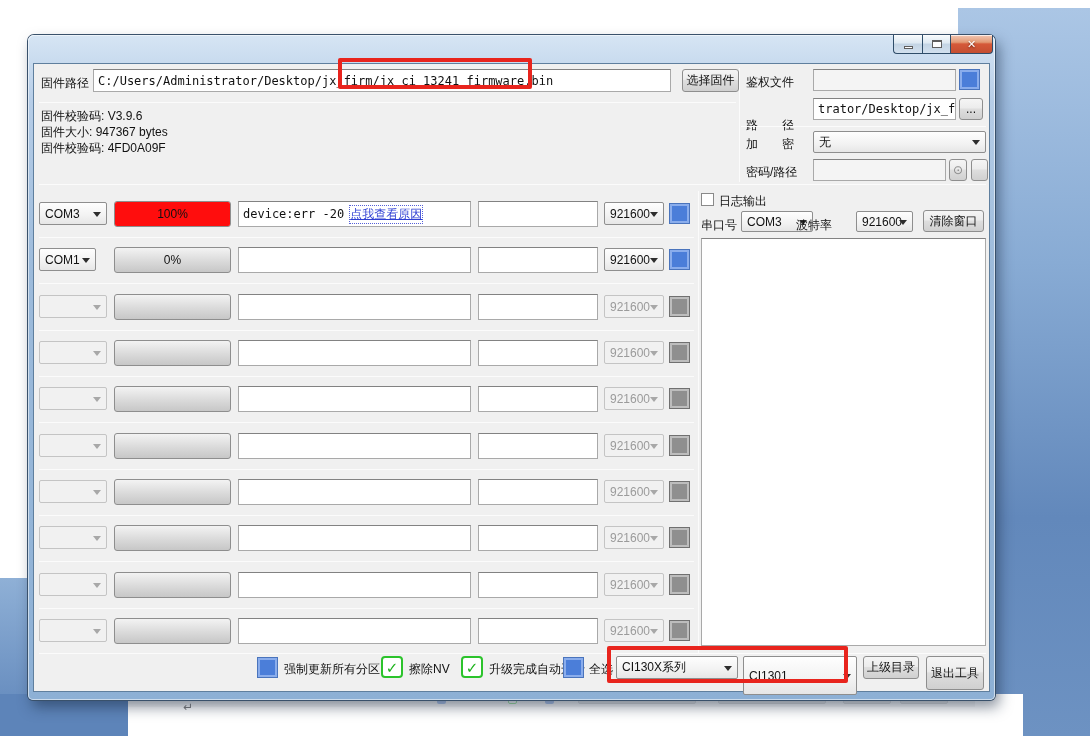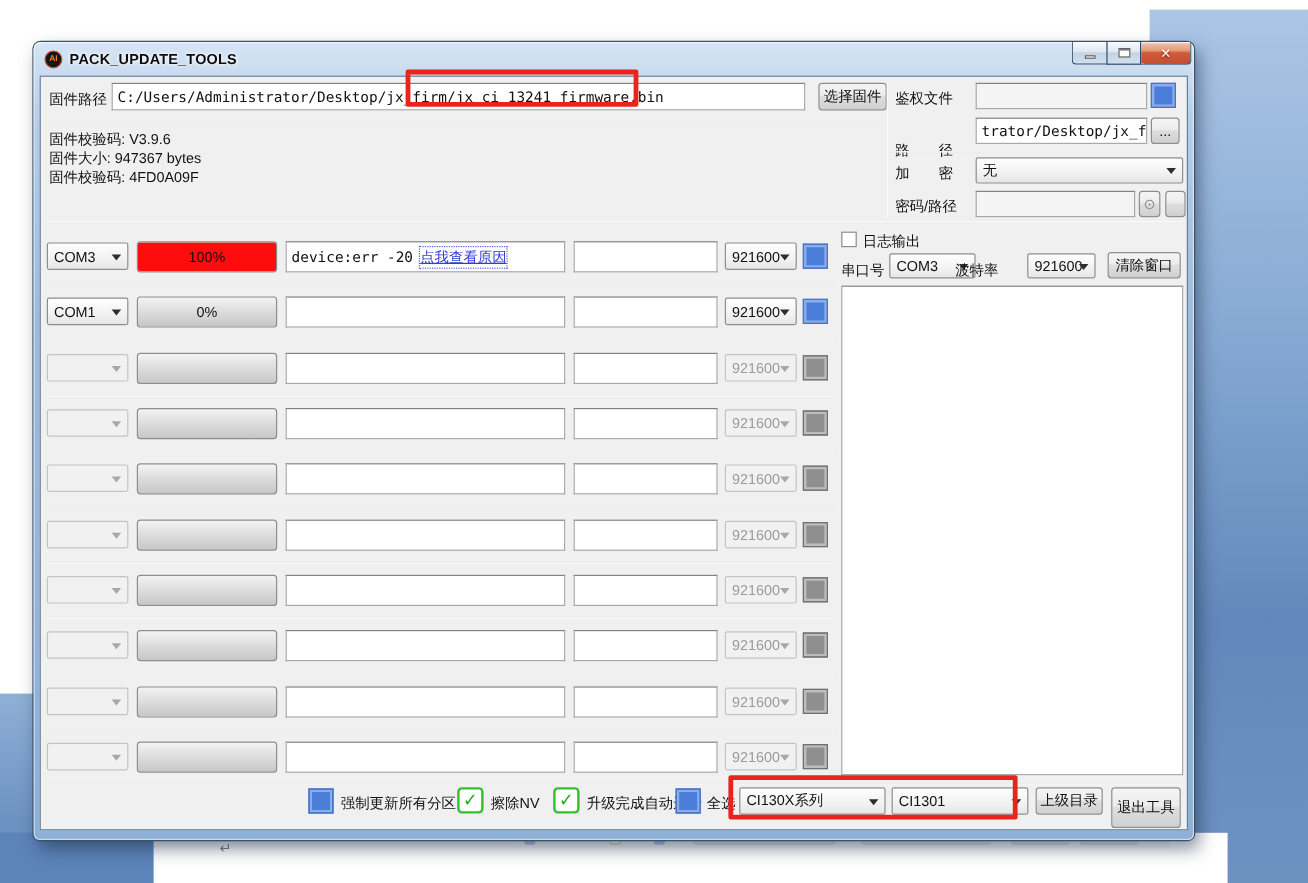--- a/index.html
+++ b/index.html
@@ -98,24 +98,20 @@
     <div class="g-dd" style="left:450px;width:118px"></div>
     <div class="g-dd" style="left:590px;width:108px"></div>
     <div class="g-dd" style="left:715px;width:48px"></div>
     <div class="g-dd" style="left:772px;width:48px"></div>
   </div>
   <span class="return-mark">↵</span>
 </div>
 <div class="desktop-bottomleft"></div>
 
 <div class="window">
-  <div class="titlebar">
-    <div class="app-icon">AI</div>
-    <div class="title-text">PACK_UPDATE_TOOLS</div>
-  </div>
   <div class="caps">
     <div class="cap min">
         <div class="glyph-min"></div>
       </div>
     <div class="cap max">
         <div class="glyph-max"></div>
       </div>
     <div class="cap close">
         <span class="glyph-close">✕</span>
       </div>
@@ -175,21 +171,21 @@
           </div>
           <div class="input" style="left: 444px; width: 120px;"></div>
           <div class="dd" style="left: 570px; width: 60px;">
             <span>921600</span>
             <span class="arrow"></span>
           </div>
           <div class="cb blue" style="left: 635px; top: 2px; width: 21px; height: 21px;"></div>
         </div>
         <div class="sep-h" style="left: 5px; top: 173px; width: 655px;"></div>
         <div class="row" style="top: 183px; pointer-events: auto;">
-          <div class="dd" style="left: 5px; width: 68px;">
+          <div class="dd" style="left: 5px; width: 57px;">
             <span>COM1</span>
             <span class="arrow"></span>
           </div>
           <div class="pbar" style="left: 80px; width: 117px;">
             <div class="ptext">0%</div>
           </div>
           <div class="input mono" style="left: 204px; width: 233px;">
             <span></span>
           </div>
           <div class="input" style="left: 444px; width: 120px;"></div>
@@ -376,21 +372,21 @@
     <div class="cb green" style="left:347px;top:592px;width:22px;height:22px">✓</div>
     <div class="label" style="left:375px;top:597px">擦除NV</div>
     <div class="cb green" style="left:427px;top:592px;width:22px;height:22px">✓</div>
     <div class="label" style="left:455px;top:597px">升级完成自动运行</div>
     <div class="cb blue" style="left:529px;top:593px;width:21px;height:21px"></div>
     <div class="label" style="left:555px;top:597px">全选</div>
     <div class="dd" style="left:582px;top:592px;width:122px;height:23px">
         <span>CI130X系列</span>
         <span class="arrow"></span>
       </div>
-    <div class="dd" style="left:709px;top:592px;width:114px;height:23px">
+    <div class="dd" style="left:709px;top:592px;width:114px;height:39px">
         <span>CI1301</span>
         <span class="arrow"></span>
       </div>
     <div class="btn" style="left:829px;top:592px;width:56px;height:23px">上级目录</div>
     <div class="btn" style="left:892px;top:592px;width:58px;height:34px">退出工具</div>
   </div>
 </div>
 
 <div class="anno" style="left:338px;top:58px;width:194px;height:31px"></div>
 <div class="anno" style="left:607px;top:646px;width:241px;height:37px"></div>

